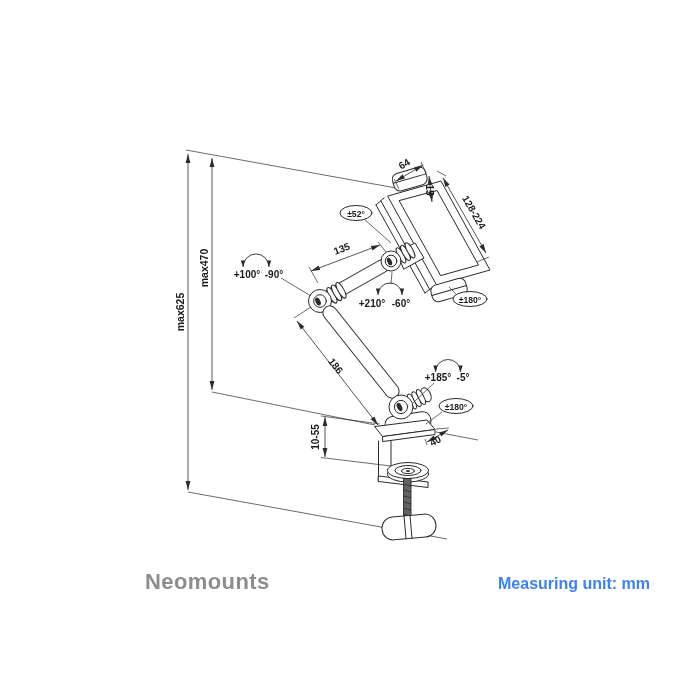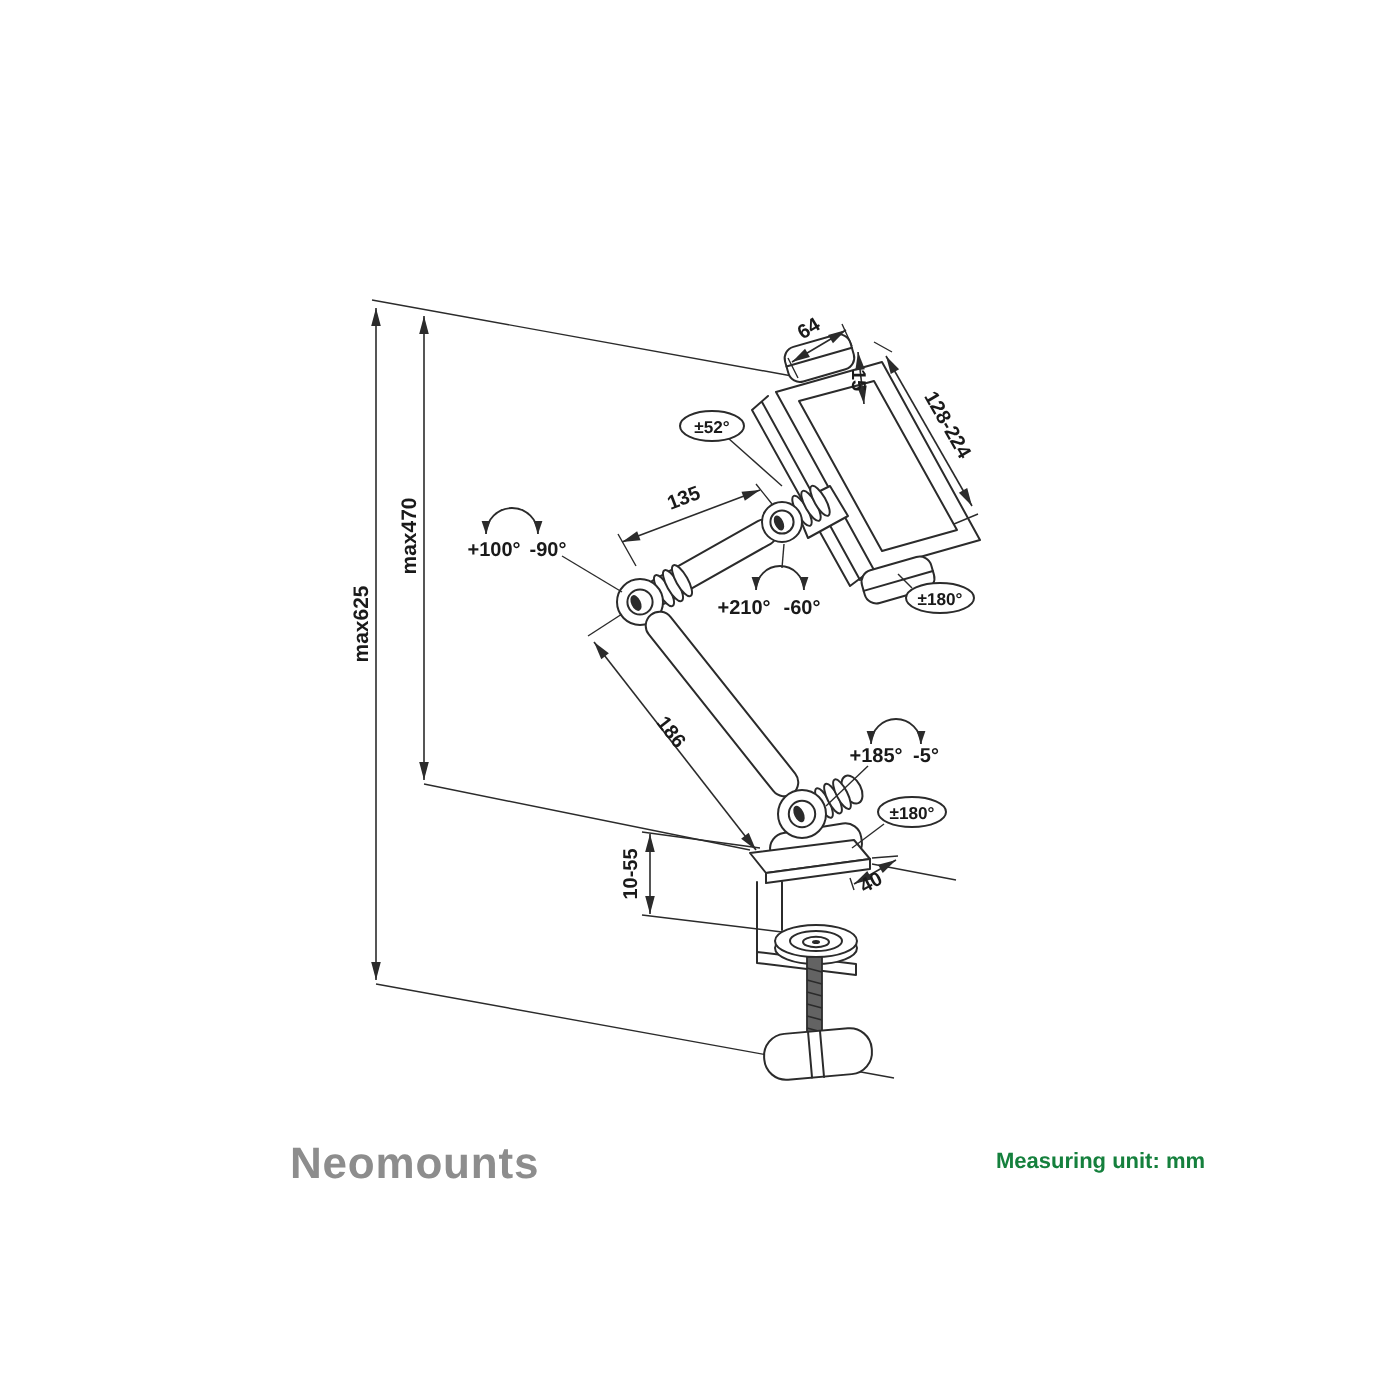--- a/index.html
+++ b/index.html
@@ -1,21 +1,21 @@
 <!DOCTYPE html>
 <html><head>
 <meta charset="utf-8">
 <style>
   html,body{margin:0;padding:0;background:#ffffff;}
   .stage{position:relative;width:700px;height:700px;background:#ffffff;overflow:hidden;
          font-family:"Liberation Sans",sans-serif;}
   .stage svg{position:absolute;left:0;top:0;}
   .brand-logo{position:absolute;left:108px;top:569px;font-size:22px;font-weight:600;
               letter-spacing:.4px;color:#8d8d8d;margin-left:37px;}
-  .unit-note{position:absolute;left:498px;top:575px;font-size:11px;font-weight:600;color:#15803d;}
+  .unit-note{position:absolute;left:498px;top:575px;font-size:16px;font-weight:600;color:#3b82f6;}
   
   .st{stroke:#2b2b2b;stroke-width:1;fill:#ffffff;stroke-linejoin:round;stroke-linecap:round;}
   .stn{stroke:#2b2b2b;stroke-width:1;fill:none;stroke-linecap:round;}
   .ext{stroke:#2b2b2b;stroke-width:.7;fill:none;}
   .dim{stroke:#2b2b2b;stroke-width:.8;fill:none;}
   .arc{stroke:#2b2b2b;stroke-width:.9;fill:none;}
   .slot{fill:#2b2b2b;stroke:none;}
   .lbl{font-family:"Liberation Sans",sans-serif;font-size:10px;font-weight:700;fill:#1a1a1a;}
   .lbl-lg{font-size:10.5px;}
   .lbl-sm{font-size:8.6px;}

